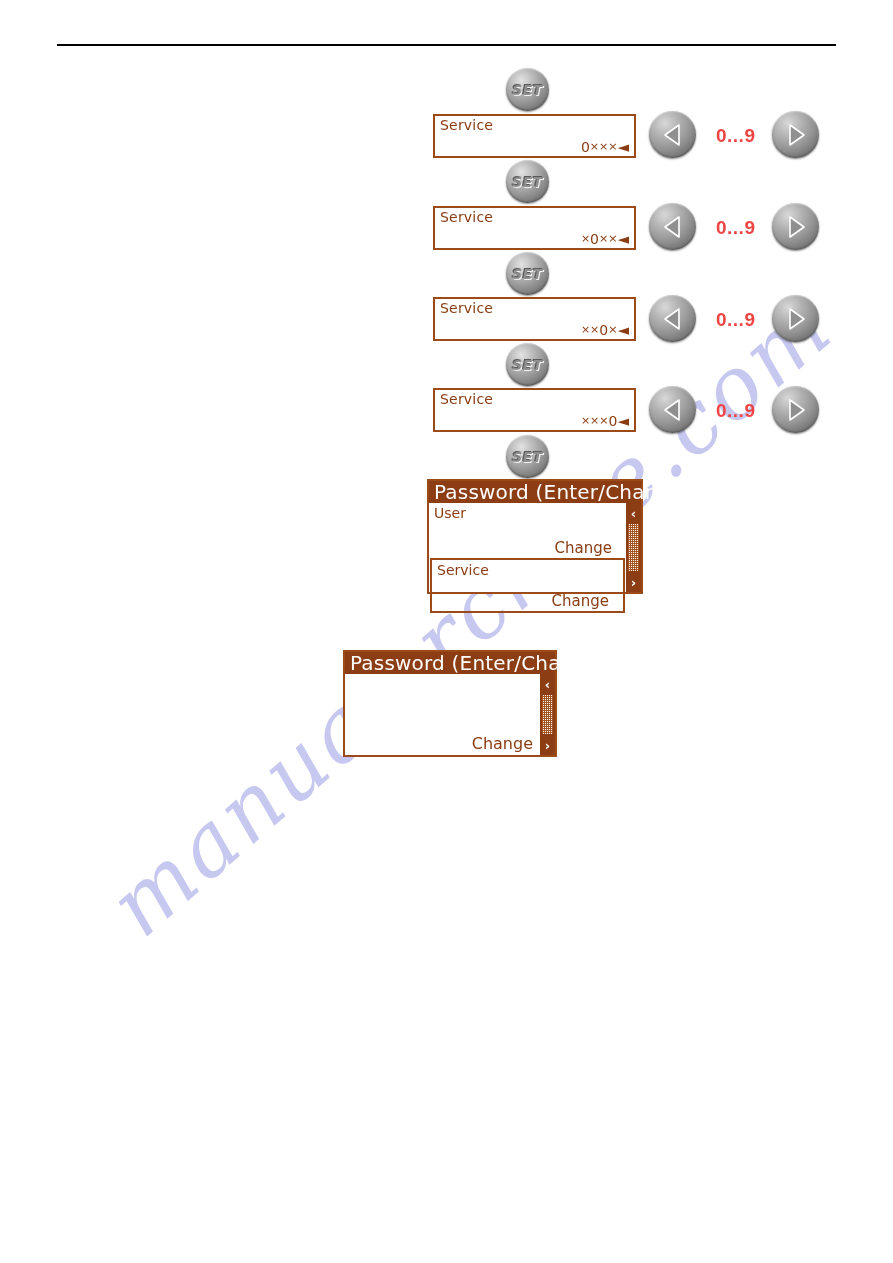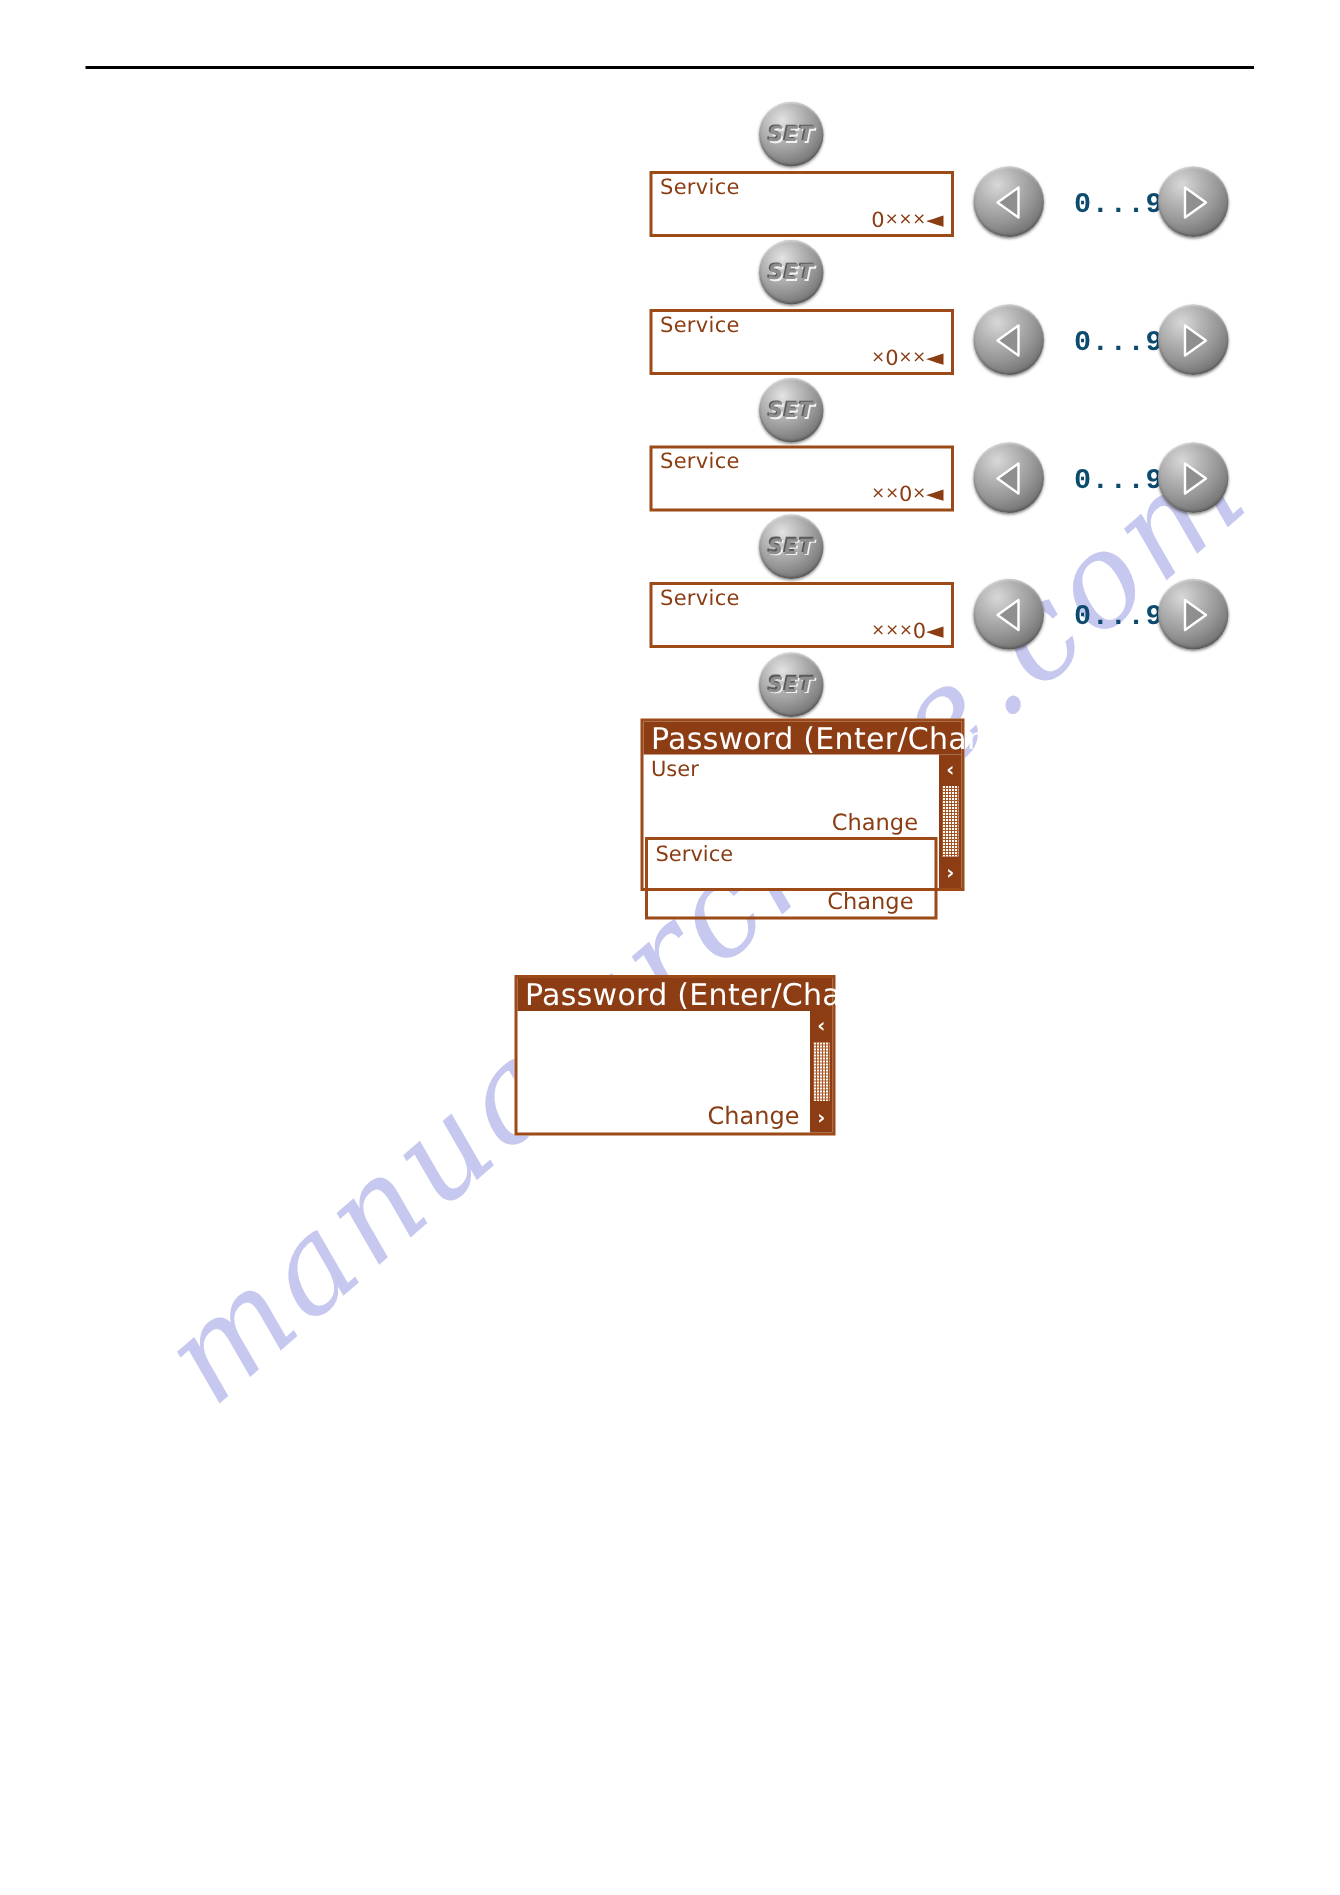--- a/index.html
+++ b/index.html
@@ -92,24 +92,24 @@
                 inset 0 1px 1px rgba(255,255,255,0.4);
     display: flex;
     align-items: center;
     justify-content: center;
   }
   .arrow-btn svg { display: block; }
 
   
   .range-label {
     position: absolute;
-    font-family: Liberation Mono, monospace;
+    font-family: Liberation Sans, sans-serif;
     font-weight: bold;
     font-size: 19px;
-    color: #0c4a6e;
+    color: #ef4444;
     letter-spacing: 0.5px;
     white-space: nowrap;
   }
 
   
   .lcd-box {
     position: absolute;
     width: 203px;
     height: 44px;
     background: #ffffff;

